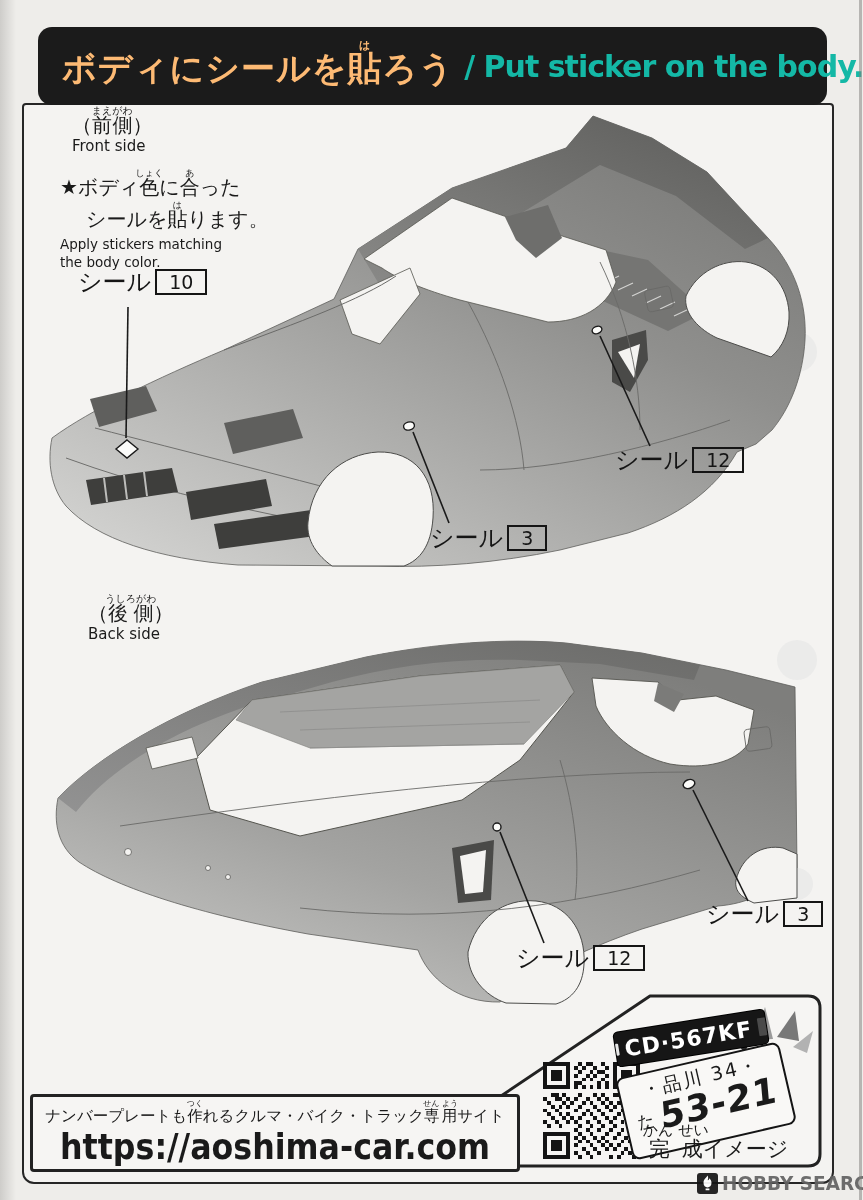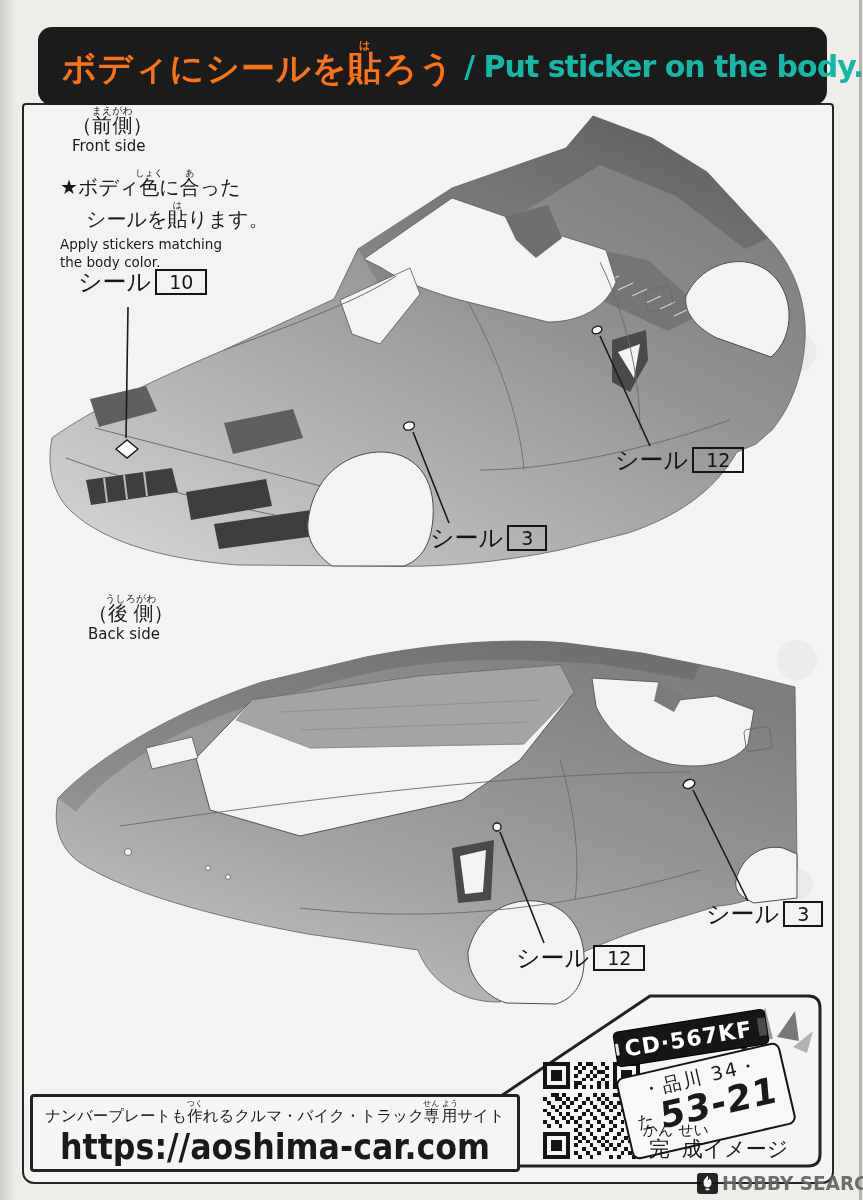--- a/index.html
+++ b/index.html
@@ -5,21 +5,21 @@
   html,body{margin:0;padding:0;background:#dcdbd8;}
   #page{position:relative;width:863px;height:1200px;margin:0 auto;background:#eeedea;
         font-family:"DejaVu Sans","Liberation Sans",sans-serif;color:#1a1a1a;overflow:hidden;}
   .edge-left{position:absolute;left:0;top:0;bottom:0;width:16px;
              background:linear-gradient(to right,rgba(60,58,55,.18),rgba(60,58,55,0));z-index:6;}
   .edge-right{position:absolute;right:1px;top:0;bottom:0;width:3px;background:#7e7d7a;opacity:.5;z-index:6;}
 
   
   .title-banner{position:absolute;left:38px;top:27px;width:789px;height:78px;background:#1b1b1b;
                 border-radius:14px;display:flex;align-items:center;padding-left:24px;box-sizing:border-box;z-index:2;}
-  .title-jp{color:#f97316;font-size:34px;font-weight:900;letter-spacing:1px;white-space:nowrap;}
+  .title-jp{color:#fdba74;font-size:34px;font-weight:900;letter-spacing:1px;white-space:nowrap;}
   .title-jp rt{font-size:11px;font-weight:700;}
   .title-en{color:#14b8a6;font-size:30px;font-weight:800;margin-left:10px;white-space:nowrap;letter-spacing:-1px;}
 
   
   .main-frame{position:absolute;left:22px;top:103px;width:812px;height:1081px;background:#f4f3f1;
               border:2.5px solid #262626;border-radius:4px 4px 12px 12px;box-sizing:border-box;z-index:0;}
 
   
   .section-label{position:absolute;z-index:3;line-height:1.05;}
   .section-label .jp{font-size:20px;}

